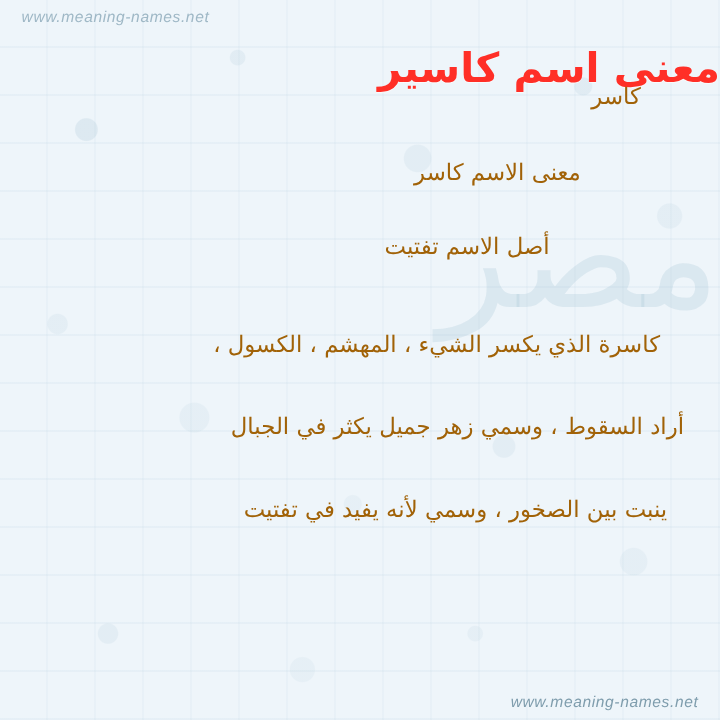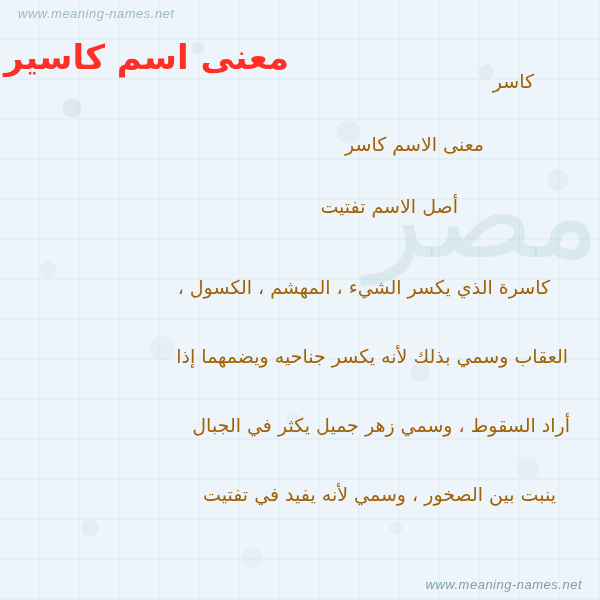--- a/index.html
+++ b/index.html
@@ -72,23 +72,23 @@
     left: 18px;
   }
   .wm-bottom {
     bottom: 8px;
     right: 18px;
     color: #7f9dad;
   }
   .title {
     position: absolute;
     top: 14px;
-    left: 4px;
+    left: 16px;
     right: 0;
-    text-align: left;
+    text-align: right;
     font-size: 34px;
     font-weight: bold;
     color: #ff2f27;
     direction: rtl;
     text-shadow: 0 1px 0 rgba(255,255,255,0.6);
   }
   .content {
     position: absolute;
     top: 66px;
     left: 20px;
@@ -122,19 +122,18 @@
 
   <div class="wm-top">www.meaning-names.net</div>
 
   <h1 class="title">معنى اسم كاسير</h1>
 
   <div class="content">
     <div class="line l1">كاسر</div>
     <div class="line l2">معنى الاسم كاسر</div>
     <div class="line l3">أصل الاسم تفتيت</div>
     <div class="line l4">كاسرة  الذي يكسر الشيء ، المهشم ، الكسول ،</div>
-    <div class="line l5">العقاب وسمي بذلك لأنه يكسر جناحيه ويضمهما إذا</div>
     <div class="line l6">أراد السقوط ، وسمي زهر جميل يكثر في الجبال</div>
     <div class="line l8">ينبت بين الصخور ، وسمي  لأنه يفيد في تفتيت</div>
   </div>
 
   <div class="wm-bottom">www.meaning-names.net</div>
 </div>
 
 </body></html>

